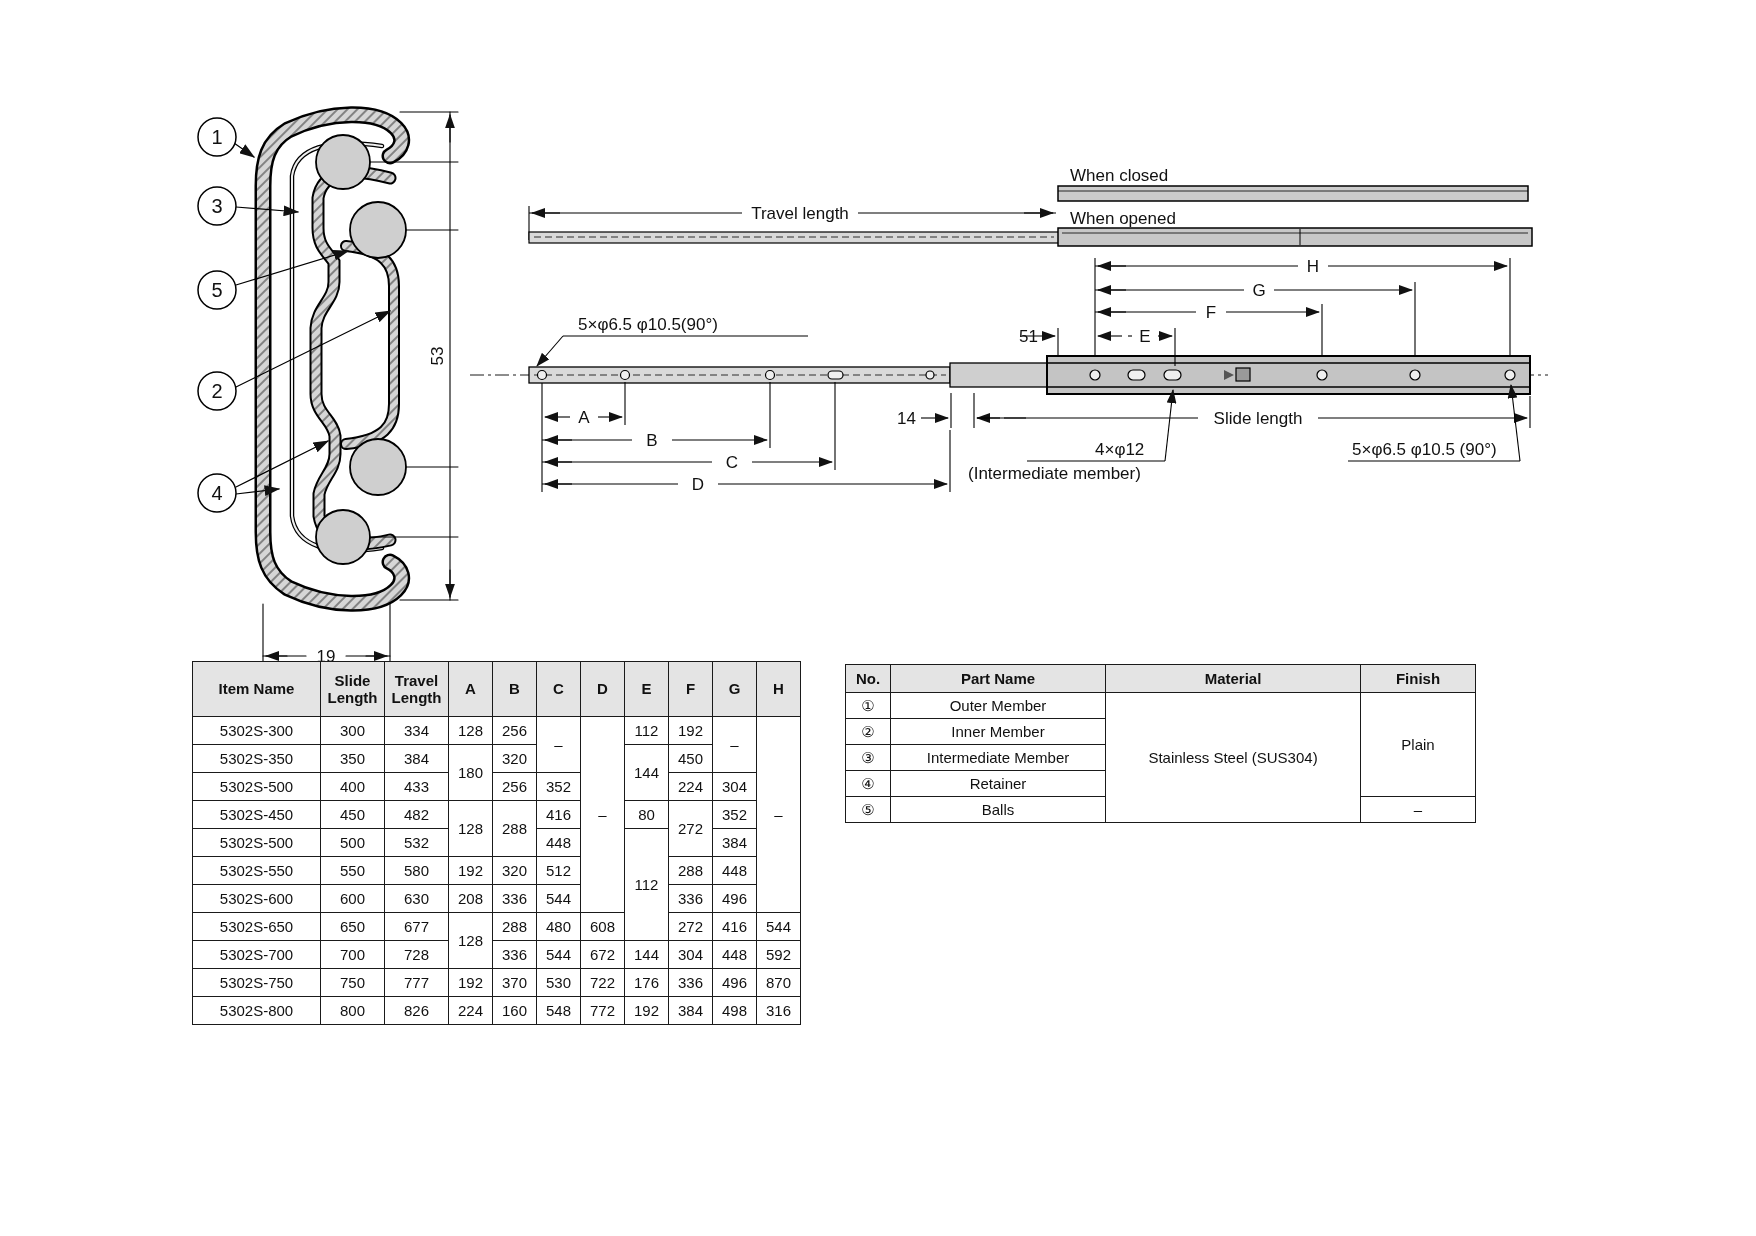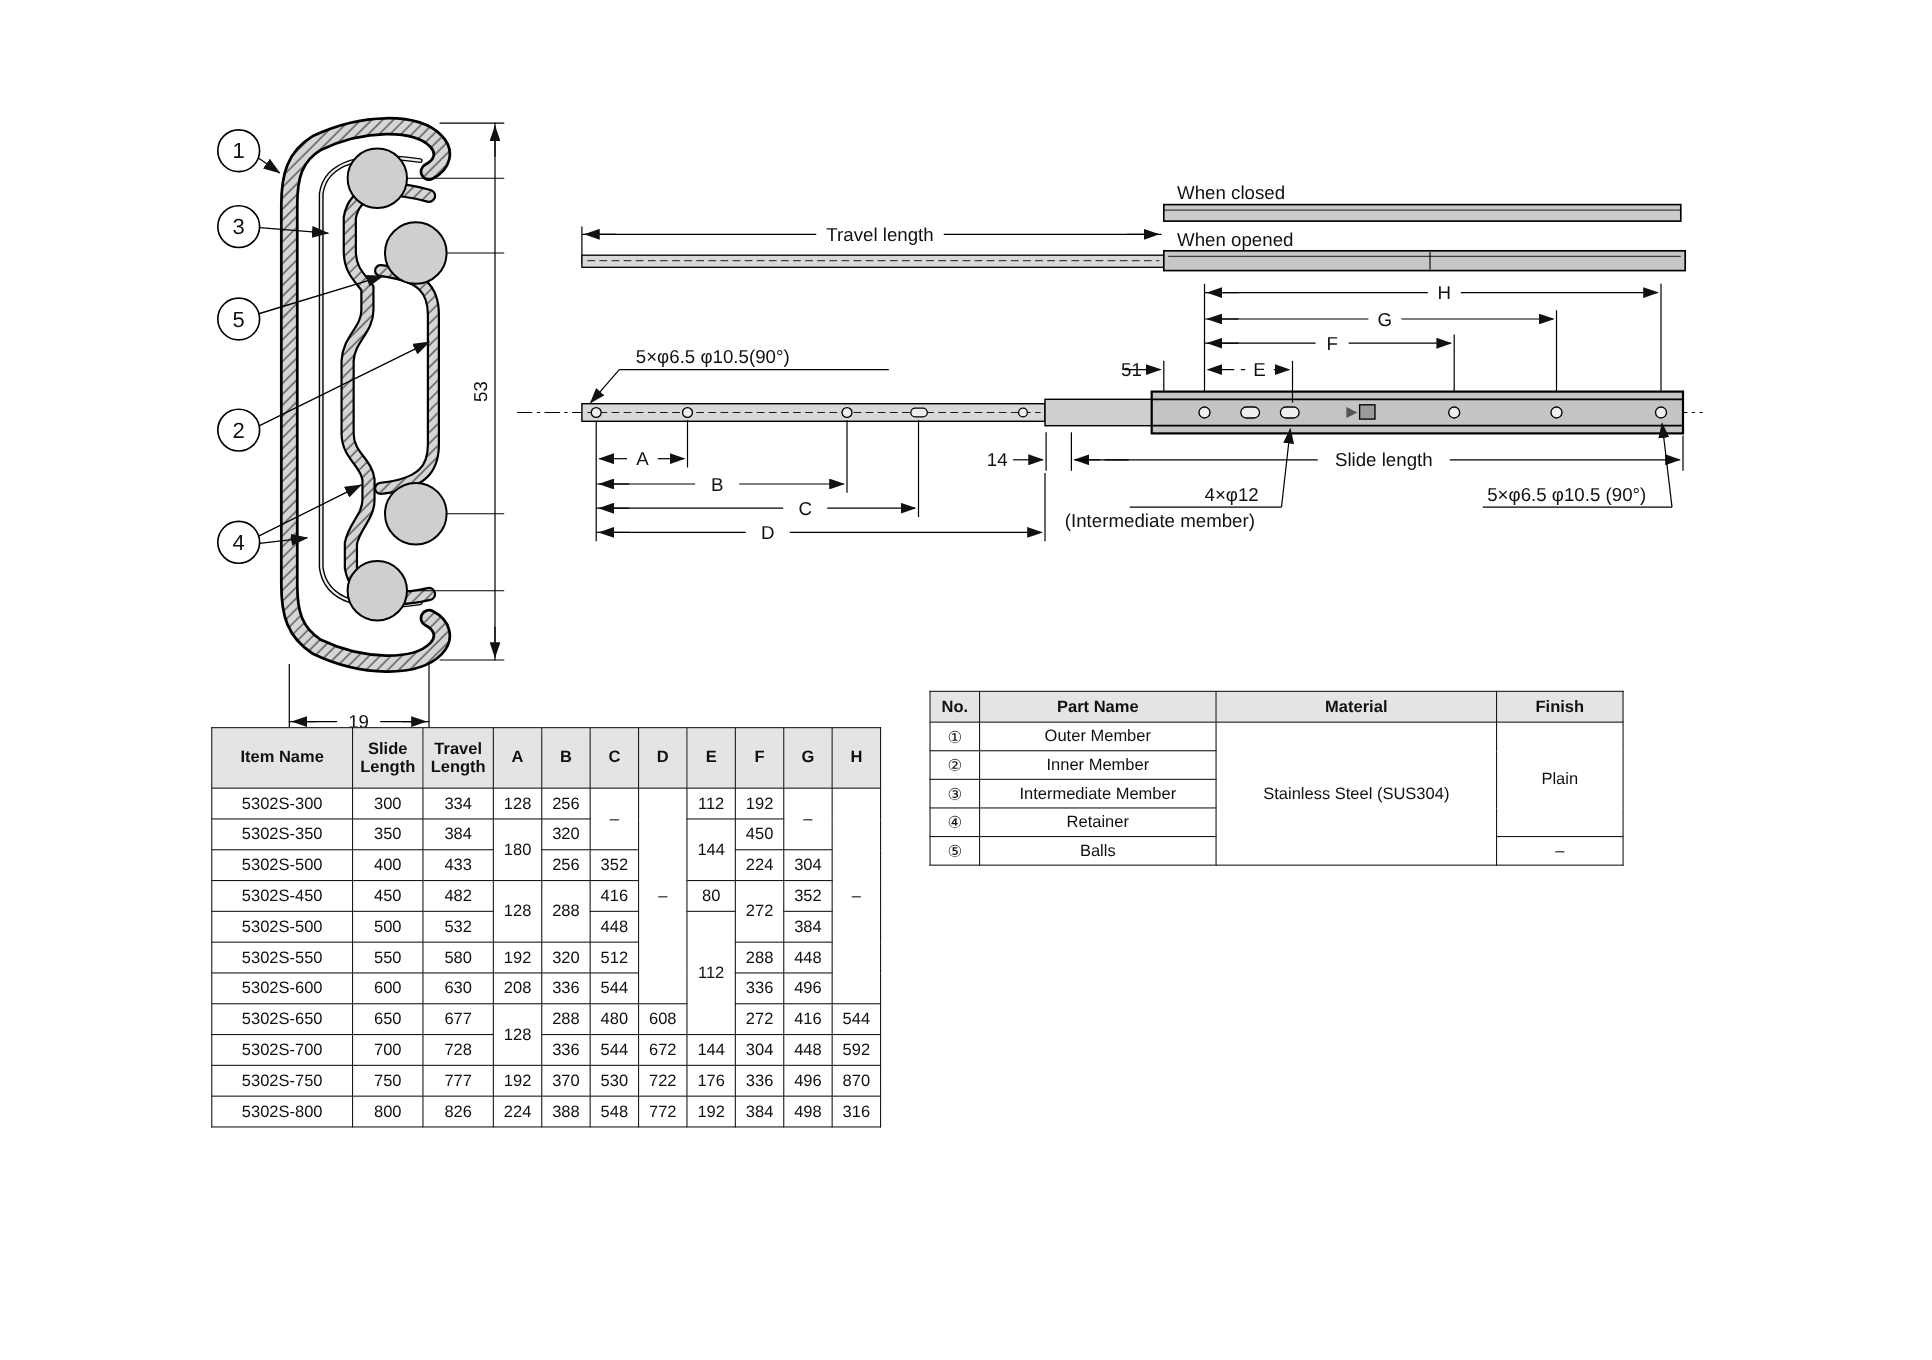--- a/index.html
+++ b/index.html
@@ -10,21 +10,21 @@
   .dimlbl{font-size:17px;}
   .biglbl{font-size:18px;}
   table{border-collapse:collapse;table-layout:fixed;background:#fff;}
   td,th{border:1.6px solid #1a1a1a;text-align:center;vertical-align:middle;
         padding:0 2px;overflow:hidden;font-family:"Liberation Sans",sans-serif;}
   th{background:#e4e4e4;font-weight:bold;font-size:15px;line-height:1.15;}
   #dim-table-wrap{position:absolute;left:192px;top:661px;}
   #dim-table{width:608px;}
   #dim-table td{height:27px;font-size:15px;}
   #dim-table th{height:54px;}
-  #parts-table-wrap{position:absolute;left:845px;top:628px;}
+  #parts-table-wrap{position:absolute;left:845px;top:664px;}
   #parts-table{width:630px;}
   #parts-table td{height:25px;font-size:15px;}
   #parts-table th{height:27px;}
   .circnum{font-size:16px;}
 </style>
 </head>
 <body>
 
 <div id="page">
 
@@ -388,21 +388,21 @@
     <td>176</td>
     <td>336</td>
     <td>496</td>
     <td>870</td>
   </tr>
   <tr>
     <td>5302S-800</td>
     <td>800</td>
     <td>826</td>
     <td>224</td>
-    <td>388</td>
+    <td>160</td>
     <td>548</td>
     <td>772</td>
     <td>192</td>
     <td>384</td>
     <td>498</td>
     <td>316</td>
   </tr>
 </tbody>
       </table>
 </div>

